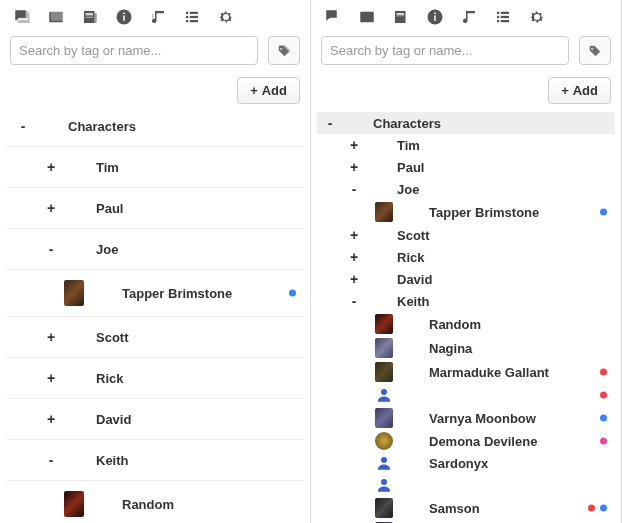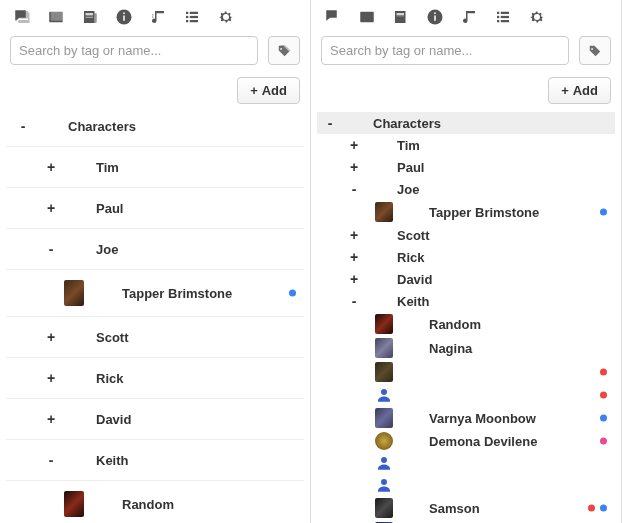--- a/index.html
+++ b/index.html
@@ -390,20 +390,21 @@
       <div class="row-c char-c">
         <span class="avatar-sm" style="background:linear-gradient(135deg,#1a0a08,#8a2a18,#1a0a08)"></span>
         <span class="lbl">Random</span>
       </div>
       <div class="row-c char-c">
         <span class="avatar-sm" style="background:linear-gradient(135deg,#404060,#8080a0,#404060)"></span>
         <span class="lbl">Nagina</span>
       </div>
       <div class="row-c char-c">
         <span class="avatar-sm" style="background:linear-gradient(135deg,#2a2a1a,#5a4a2a,#2a2a1a)"></span>
+        <span class="lbl">Marmaduke Gallant</span>
         <span class="dots-right">
           <span class="dot dot-red"></span>
         </span>
       </div>
       <div class="row-c char-c">
         <span class="person-ico"><svg viewBox="0 0 24 24" fill="currentColor">
             <circle cx="12" cy="8" r="4"></circle>
             <path d="M4 20c0-4 4-6 8-6s8 2 8 6v1H4z"></path>
           </svg></span>
         <span class="dots-right">
@@ -422,20 +423,21 @@
         <span class="lbl">Demona Devilene</span>
         <span class="dots-right">
           <span class="dot dot-pink"></span>
         </span>
       </div>
       <div class="row-c char-c">
         <span class="person-ico"><svg viewBox="0 0 24 24" fill="currentColor">
             <circle cx="12" cy="8" r="4"></circle>
             <path d="M4 20c0-4 4-6 8-6s8 2 8 6v1H4z"></path>
           </svg></span>
+        <span class="lbl">Sardonyx</span>
       </div>
       <div class="row-c char-c">
         <span class="person-ico"><svg viewBox="0 0 24 24" fill="currentColor">
             <circle cx="12" cy="8" r="4"></circle>
             <path d="M4 20c0-4 4-6 8-6s8 2 8 6v1H4z"></path>
           </svg></span>
       </div>
       <div class="row-c char-c">
         <span class="avatar-sm" style="background:linear-gradient(135deg,#1a1a1a,#4a4a4a,#1a1a1a)"></span>
         <span class="lbl">Samson</span>

